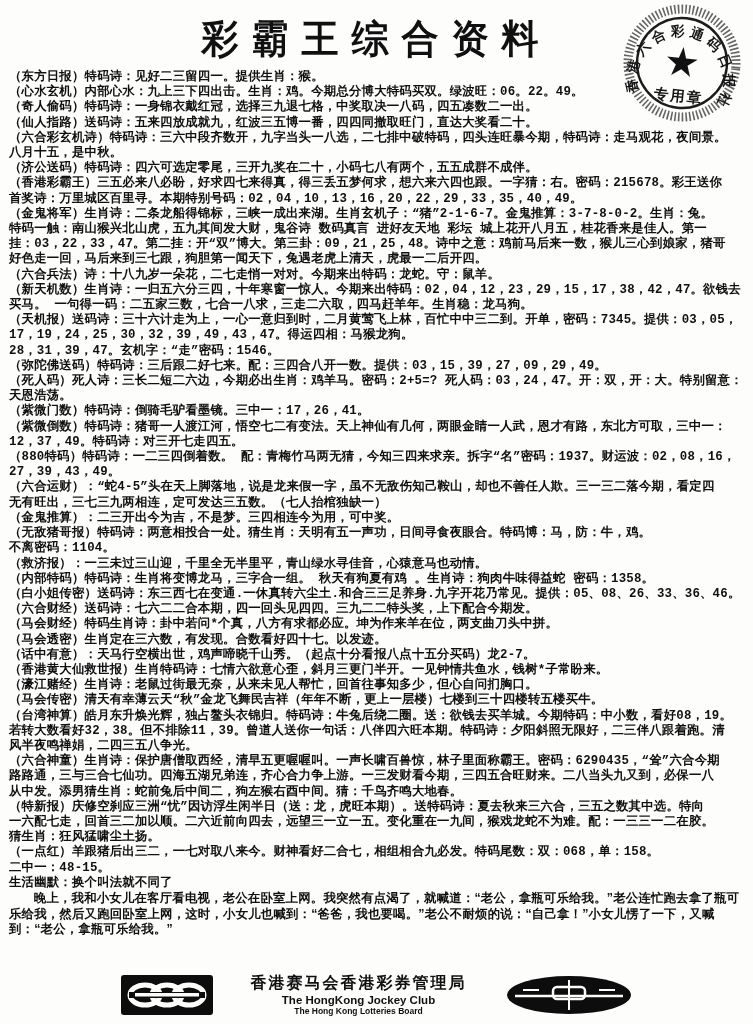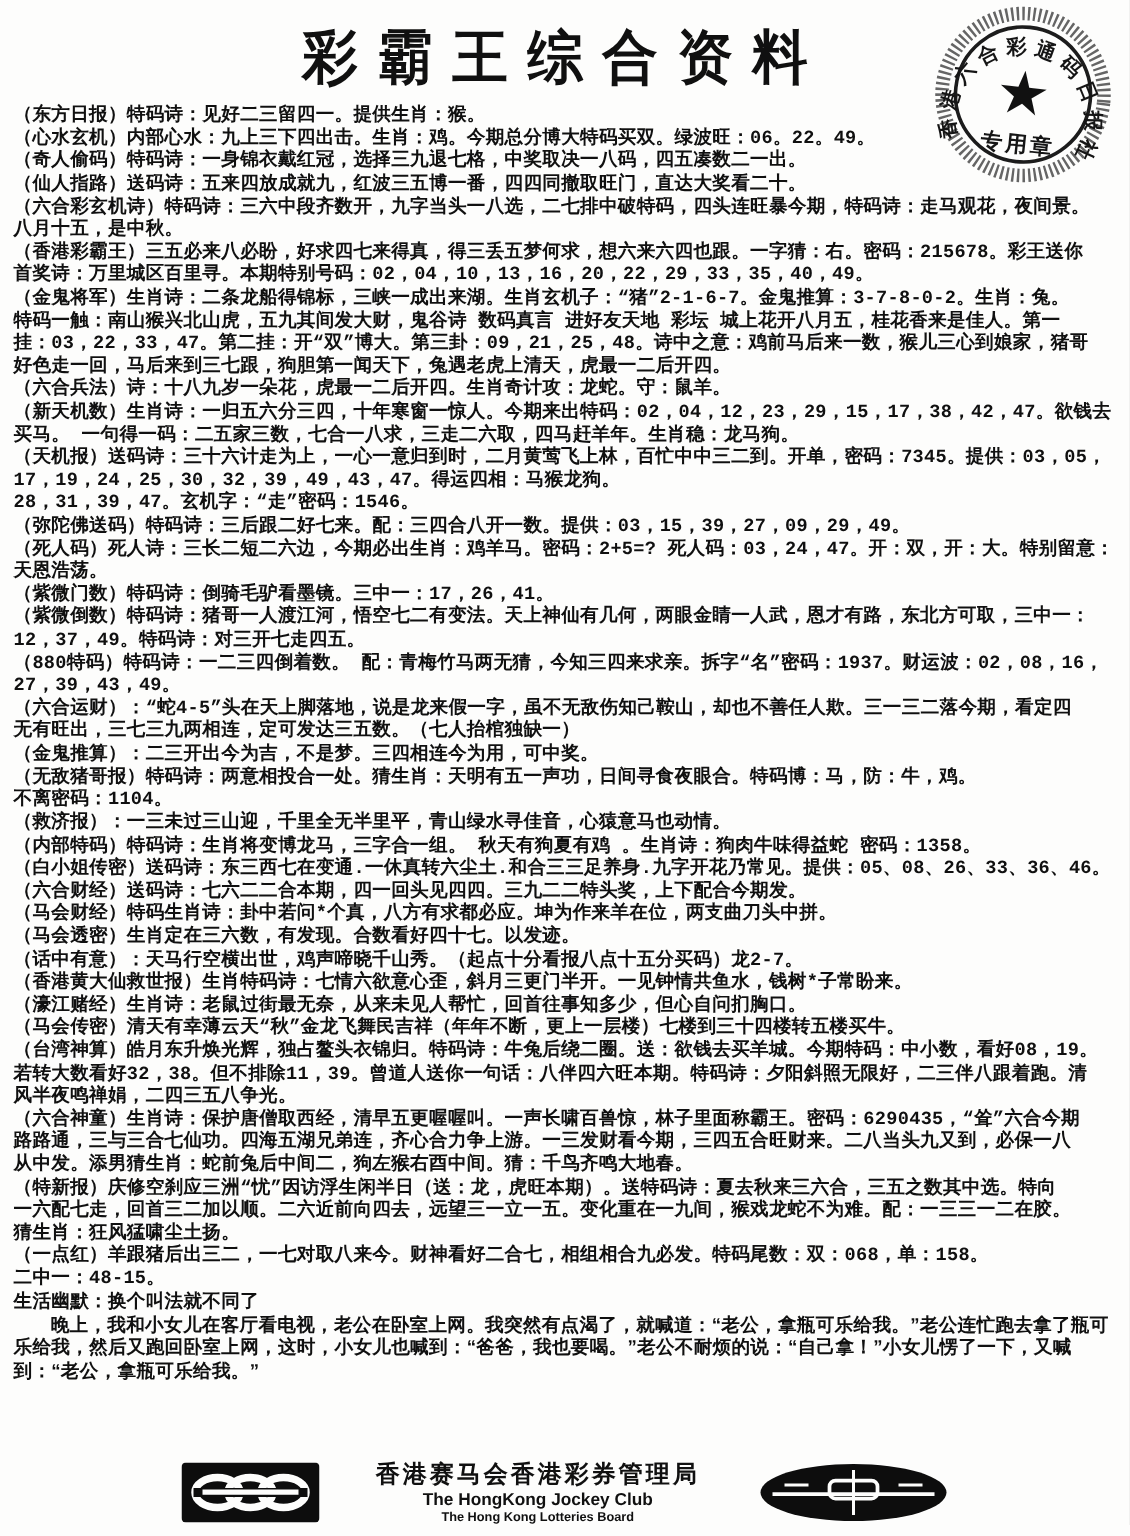--- a/index.html
+++ b/index.html
@@ -82,27 +82,28 @@
   <div class="title">彩霸王综合资料</div>
 
   <div class="body-text">
     <div>
         <div class="line">（东方日报）特码诗：见好二三留四一。提供生肖：猴。</div>
         <div class="line">（心水玄机）内部心水：九上三下四出击。生肖：鸡。今期总分博大特码买双。绿波旺：06。22。49。</div>
         <div class="line">（奇人偷码）特码诗：一身锦衣戴红冠，选择三九退七格，中奖取决一八码，四五凑数二一出。</div>
         <div class="line">（仙人指路）送码诗：五来四放成就九，红波三五博一番，四四同撤取旺门，直达大奖看二十。</div>
         <div class="line">（六合彩玄机诗）特码诗：三六中段齐数开，九字当头一八选，二七排中破特码，四头连旺暴今期，特码诗：走马观花，夜间景。</div>
         <div class="line">八月十五，是中秋。</div>
+        <div class="line">（济公送码）特码诗：四六可选定零尾，三开九奖在二十，小码七八有两个，五五成群不成伴。</div>
         <div class="line">（香港彩霸王）三五必来八必盼，好求四七来得真，得三丢五梦何求，想六来六四也跟。一字猜：右。密码：215678。彩王送你</div>
         <div class="line">首奖诗：万里城区百里寻。本期特别号码：02，04，10，13，16，20，22，29，33，35，40，49。</div>
         <div class="line">（金鬼将军）生肖诗：二条龙船得锦标，三峡一成出来湖。生肖玄机子：“猪”2-1-6-7。金鬼推算：3-7-8-0-2。生肖：兔。</div>
         <div class="line">特码一触：南山猴兴北山虎，五九其间发大财，鬼谷诗 数码真言 进好友天地 彩坛 城上花开八月五，桂花香来是佳人。第一</div>
         <div class="line">挂：03，22，33，47。第二挂：开“双”博大。第三卦：09，21，25，48。诗中之意：鸡前马后来一数，猴儿三心到娘家，猪哥</div>
         <div class="line">好色走一回，马后来到三七跟，狗胆第一闻天下，兔遇老虎上清天，虎最一二后开四。</div>
-        <div class="line">（六合兵法）诗：十八九岁一朵花，虎最一二后开四。生肖奇计攻：龙蛇。守：鼠羊。</div>
+        <div class="line">（六合兵法）诗：十八九岁一朵花，二七走悄一对对。今期来出特码：龙蛇。守：鼠羊。</div>
         <div class="line">（新天机数）生肖诗：一归五六分三四，十年寒窗一惊人。今期来出特码：02，04，12，23，29，15，17，38，42，47。欲钱去</div>
         <div class="line">买马。 一句得一码：二五家三数，七合一八求，三走二六取，四马赶羊年。生肖稳：龙马狗。</div>
         <div class="line">（天机报）送码诗：三十六计走为上，一心一意归到时，二月黄莺飞上林，百忙中中三二到。开单，密码：7345。提供：03，05，</div>
         <div class="line">17，19，24，25，30，32，39，49，43，47。得运四相：马猴龙狗。</div>
         <div class="line">28，31，39，47。玄机字：“走”密码：1546。</div>
         <div class="line">（弥陀佛送码）特码诗：三后跟二好七来。配：三四合八开一数。提供：03，15，39，27，09，29，49。</div>
         <div class="line">（死人码）死人诗：三长二短二六边，今期必出生肖：鸡羊马。密码：2+5=? 死人码：03，24，47。开：双，开：大。特别留意：</div>
         <div class="line">天恩浩荡。</div>
         <div class="line">（紫微门数）特码诗：倒骑毛驴看墨镜。三中一：17，26，41。</div>
         <div class="line">（紫微倒数）特码诗：猪哥一人渡江河，悟空七二有变法。天上神仙有几何，两眼金睛一人武，恩才有路，东北方可取，三中一：</div>

